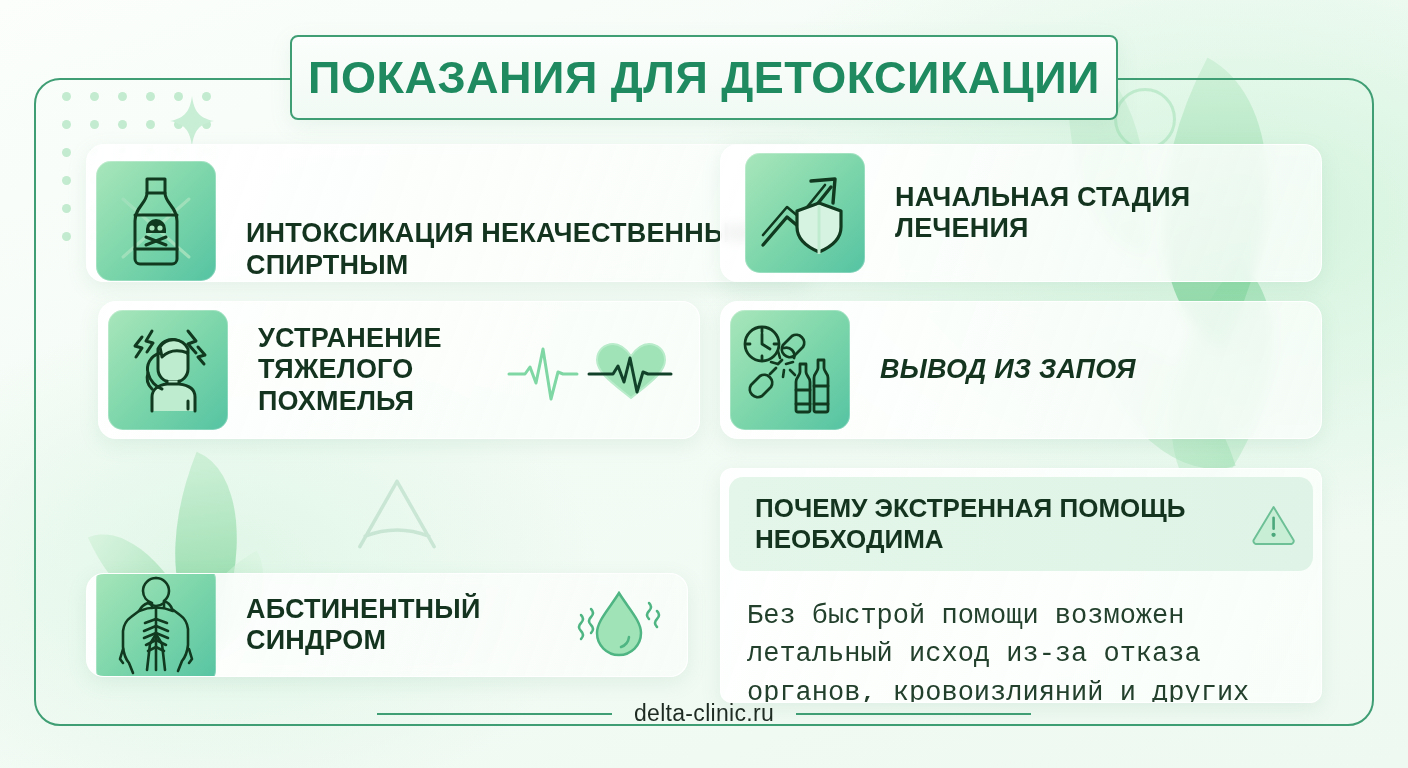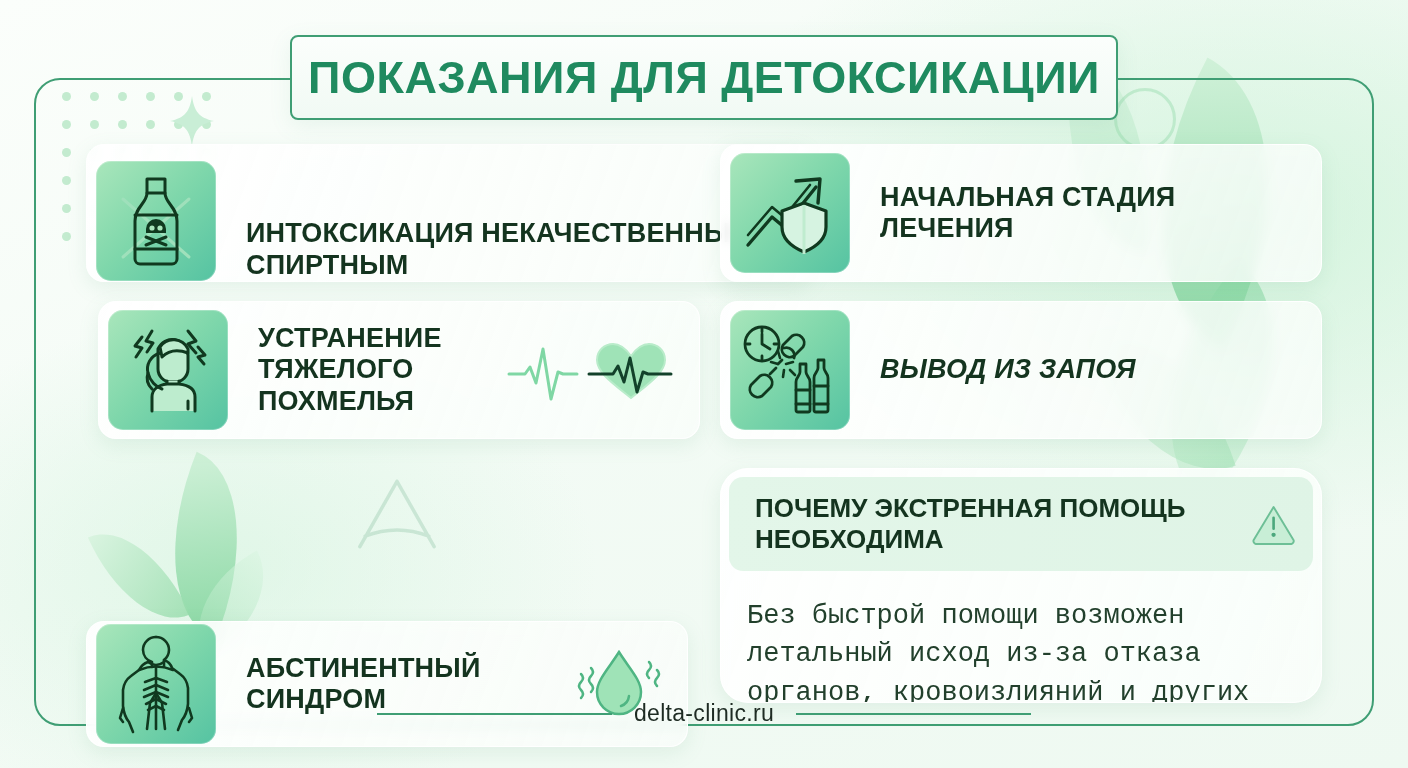--- a/index.html
+++ b/index.html
@@ -211,32 +211,32 @@
   .card-deco {
     flex: 0 0 auto;
     padding-right: 26px;
     display: flex;
     align-items: center;
   }
 
   
   .card-l1 { left: 52px;  top: 66px;  width: 726px; height: 138px; align-items: flex-end; }
   .card-l2 { left: 64px;  top: 223px; width: 602px; height: 138px; }
-  .card-l3 { left: 52px;  top: 495px; width: 602px; height: 126px; margin-top: 48px; }
-
-  
-  .card-r1 { left: 686px; top: 66px;  width: 602px; height: 138px; }
+  .card-l3 { left: 52px;  top: 495px; width: 602px; height: 104px; }
+
+  
+  .card-r1 { left: 686px; top: 66px;  width: 602px; height: 138px; padding-left: 15px; }
   .card-r2 { left: 686px; top: 223px; width: 602px; height: 138px; font-style: italic; }
 
   
   .note {
     position: absolute;
     left: 686px; top: 390px;
     width: 602px; height: 235px;
-    border-radius: 28px;
+    border-radius: 12px;
     background: linear-gradient(110deg, rgba(255,255,255,.93) 0%, rgba(250,254,251,.85) 100%);
     border: 1px solid rgba(255,255,255,.92);
     box-shadow: 0 6px 20px rgba(100,170,135,.13);
     backdrop-filter: blur(6px);
     overflow: hidden;
   }
   .note-head {
     height: 94px;
     margin: 8px 8px 0 8px;
     border-radius: 14px;

